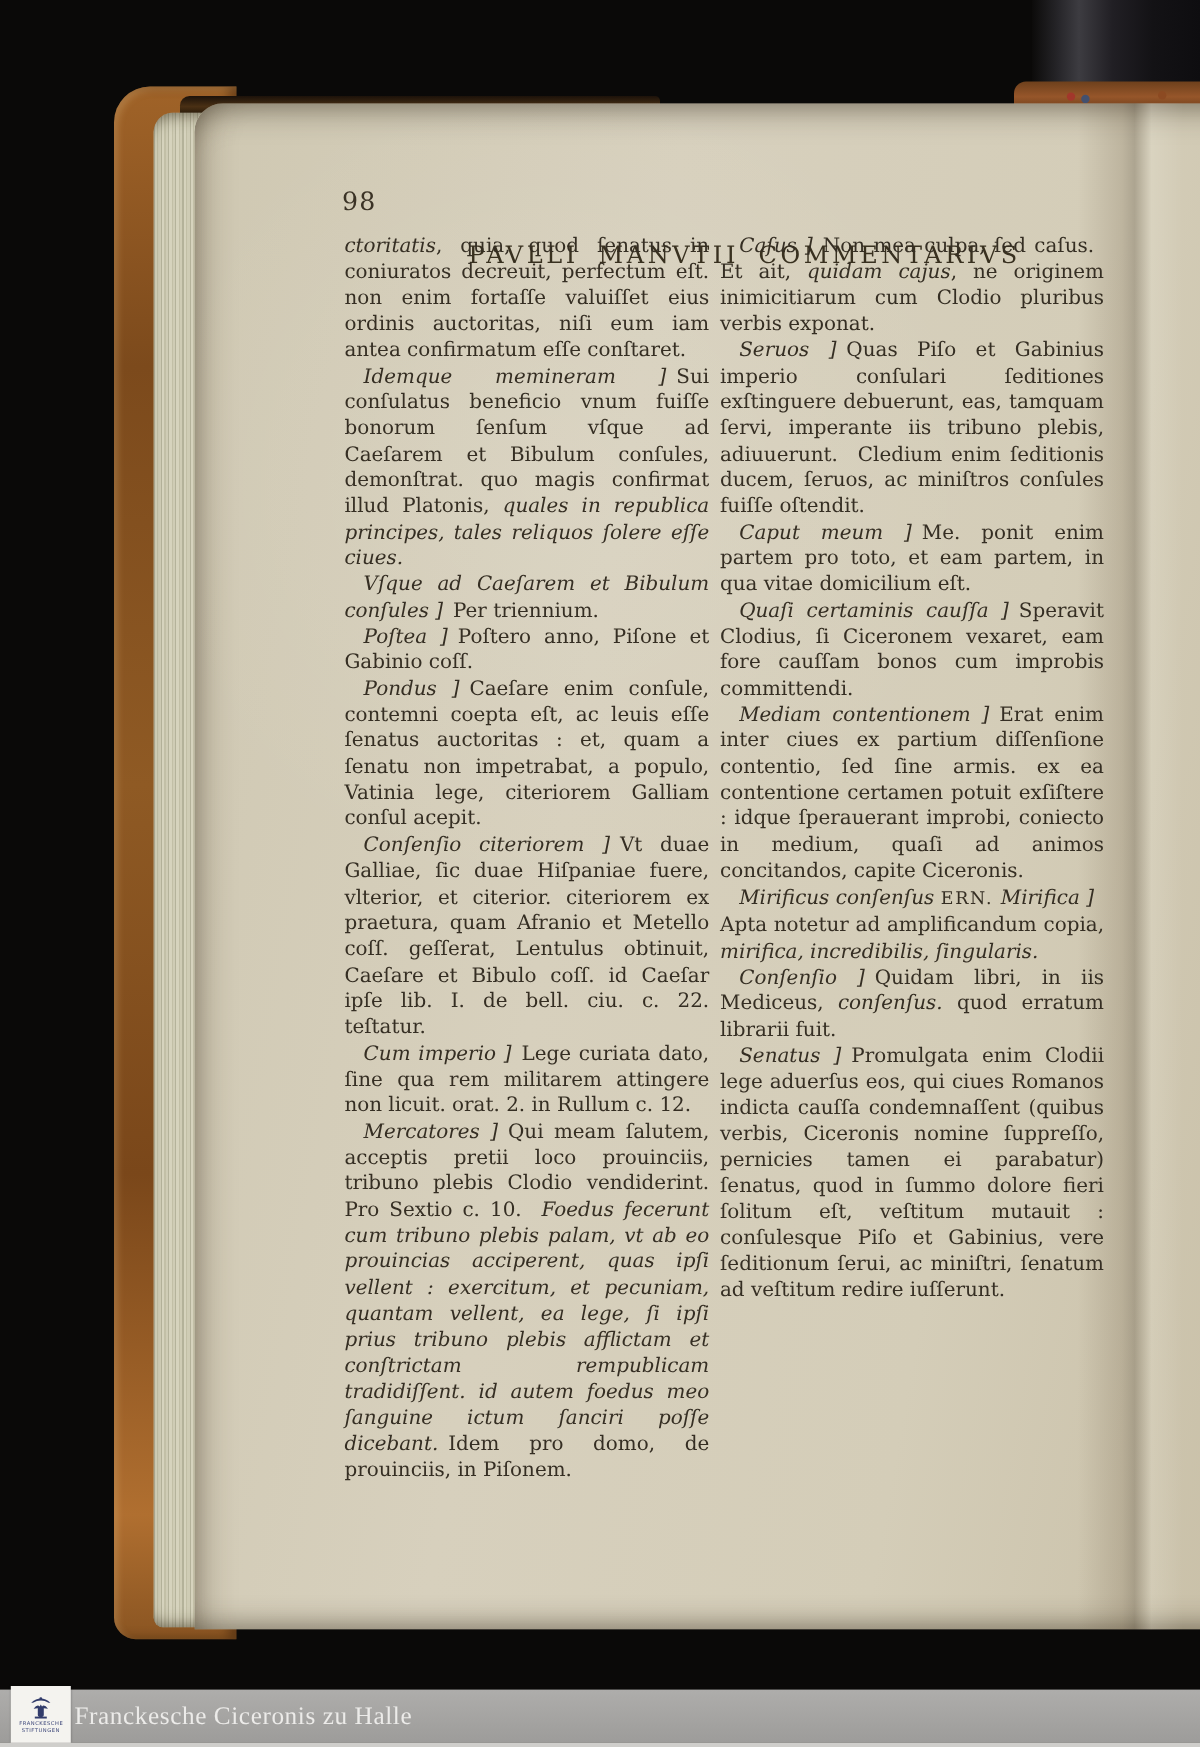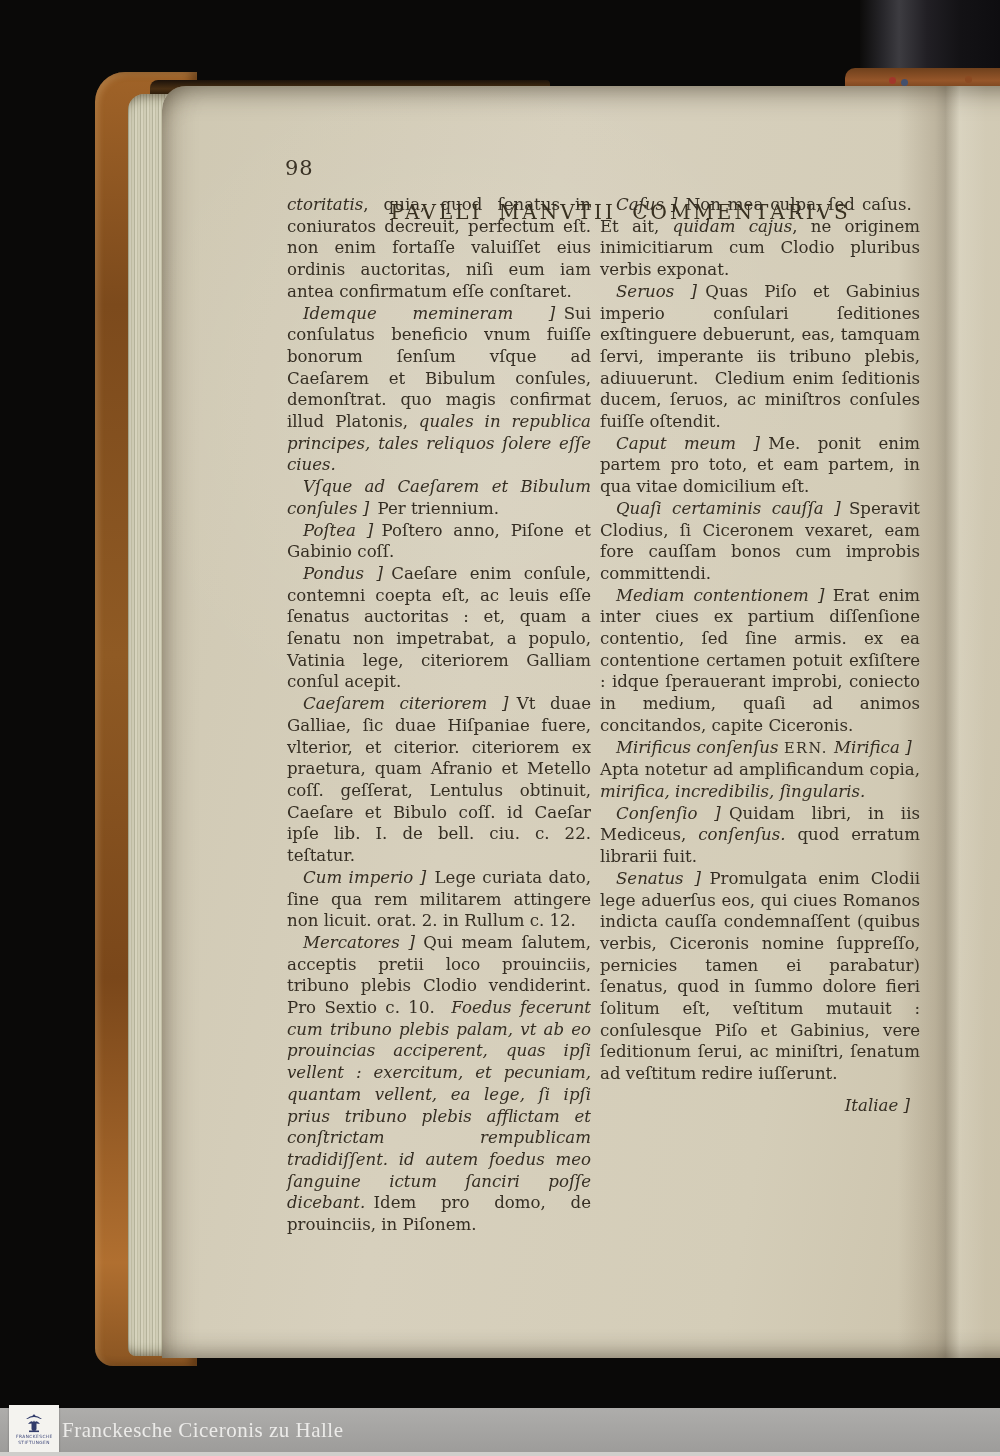--- a/index.html
+++ b/index.html
@@ -134,34 +134,33 @@
       <div class="running-head">
         <span class="pagenum">98</span>
         <span class="head-title">PAVLLI MANVTII COMMENTARIVS</span>
       </div>
       <div class="col col-left">
           <p class="para"><span class="it ">ctoritatis</span><span class="">, quia, quod ſenatus in coniuratos decreuit, perfectum eſt. non enim fortaſſe valuiſſet eius ordinis auctoritas, niſi eum iam antea confirmatum eſſe conſtaret.</span></p>
           <p class="para indent"><span class="it ">Idemque memineram ]</span><span class=""> Sui conſulatus beneficio vnum fuiſſe bonorum ſenſum vſque ad Caeſarem et Bibulum conſules, demonſtrat. quo magis confirmat illud Platonis, </span><span class="it ">quales in republica principes, tales reliquos ſolere eſſe ciues.</span></p>
           <p class="para indent"><span class="it ">Vſque ad Caeſarem et Bibulum conſules ]</span><span class=""> Per triennium.</span></p>
           <p class="para indent"><span class="it ">Poſtea ]</span><span class=""> Poſtero anno, Piſone et Gabinio coſſ.</span></p>
           <p class="para indent"><span class="it ">Pondus ]</span><span class=""> Caeſare enim conſule, contemni coepta eſt, ac leuis eſſe ſenatus auctoritas : et, quam a ſenatu non impetrabat, a populo, Vatinia lege, citeriorem Galliam conſul acepit.</span></p>
-          <p class="para indent"><span class="it ">Caeſarem citeriorem ]</span><span class=""> Vt duae Galliae, ſic duae Hiſpaniae fuere, vlterior, et citerior. citeriorem ex praetura, quam Afranio et Metello coſſ. geſſerat, Lentulus obtinuit, Caeſare et Bibulo coſſ. id Caeſar ipſe lib. I. de bell. ciu. c. 22. teſtatur.</span></p>
+          <p class="para indent"><span class="it ">Conſenſio citeriorem ]</span><span class=""> Vt duae Galliae, ſic duae Hiſpaniae fuere, vlterior, et citerior. citeriorem ex praetura, quam Afranio et Metello coſſ. geſſerat, Lentulus obtinuit, Caeſare et Bibulo coſſ. id Caeſar ipſe lib. I. de bell. ciu. c. 22. teſtatur.</span></p>
           <p class="para indent"><span class="it ">Cum imperio ]</span><span class=""> Lege curiata dato, ſine qua rem militarem attingere non licuit. orat. 2. in Rullum c. 12.</span></p>
           <p class="para indent"><span class="it ">Mercatores ]</span><span class=""> Qui meam ſalutem, acceptis pretii loco prouinciis, tribuno plebis Clodio vendiderint. Pro Sextio c. 10. </span><span class="it ">Foedus fecerunt cum tribuno plebis palam, vt ab eo prouincias acciperent, quas ipſi vellent : exercitum, et pecuniam, quantam vellent, ea lege, ſi ipſi prius tribuno plebis afflictam et conſtrictam rempublicam tradidiſſent. id autem foedus meo ſanguine ictum ſanciri poſſe dicebant.</span><span class=""> Idem pro domo, de prouinciis, in Piſonem.</span></p>
         </div>
       <div class="col col-right">
           <p class="para indent"><span class="it ">Caſus ]</span><span class=""> Non mea culpa, ſed caſus. Et ait, </span><span class="it ">quidam cajus</span><span class="">, ne originem inimicitiarum cum Clodio pluribus verbis exponat.</span></p>
           <p class="para indent"><span class="it ">Seruos ]</span><span class=""> Quas Piſo et Gabinius imperio conſulari ſeditiones exſtinguere debuerunt, eas, tamquam ſervi, imperante iis tribuno plebis, adiuuerunt. Cledium enim ſeditionis ducem, ſeruos, ac miniſtros conſules fuiſſe oſtendit.</span></p>
           <p class="para indent"><span class="it ">Caput meum ]</span><span class=""> Me. ponit enim partem pro toto, et eam partem, in qua vitae domicilium eſt.</span></p>
           <p class="para indent"><span class="it ">Quaſi certaminis cauſſa ]</span><span class=""> Speravit Clodius, ſi Ciceronem vexaret, eam fore cauſſam bonos cum improbis committendi.</span></p>
           <p class="para indent"><span class="it ">Mediam contentionem ]</span><span class=""> Erat enim inter ciues ex partium diſſenſione contentio, ſed ſine armis. ex ea contentione certamen potuit exſiſtere : idque ſperauerant improbi, coniecto in medium, quaſi ad animos concitandos, capite Ciceronis.</span></p>
           <p class="para indent"><span class="it ">Mirificus conſenſus </span><span class="sc">ERN. </span><span class="it ">Mirifica ]</span><span class=""> Apta notetur ad amplificandum copia, </span><span class="it ">mirifica, incredibilis, ſingularis.</span></p>
           <p class="para indent"><span class="it ">Conſenſio ]</span><span class=""> Quidam libri, in iis Mediceus, </span><span class="it ">conſenſus.</span><span class=""> quod erratum librarii fuit.</span></p>
           <p class="para indent"><span class="it ">Senatus ]</span><span class=""> Promulgata enim Clodii lege aduerſus eos, qui ciues Romanos indicta cauſſa condemnaſſent (quibus verbis, Ciceronis nomine ſuppreſſo, pernicies tamen ei parabatur) ſenatus, quod in ſummo dolore fieri ſolitum eſt, veſtitum mutauit : conſulesque Piſo et Gabinius, vere ſeditionum ſerui, ac miniſtri, ſenatum ad veſtitum redire iuſſerunt.</span></p>
-          <p class="para catchword"><span class="it ">Italiae ]</span></p>
         </div>
     </div>
   </div>
 
   <div class="brand-bar">
     <div class="logo-box">
       <svg class="emblem" width="22" height="20" viewBox="0 0 22 20">
         <path d="M3 6 Q11 -1 19 6 L17.5 6 Q11 2 4.5 6 Z" fill="#323c6b"></path>
         <circle cx="11" cy="2.6" r="1.2" fill="#323c6b"></circle>
         <path d="M5 11 Q8 7 10 9 L11 7.5 L12 9 Q14 7 17 11 L13.5 10.5 L13.5 16 Q13.5 18 11 18 Q8.5 18 8.5 16 L8.5 10.5 Z" fill="#323c6b"></path>

